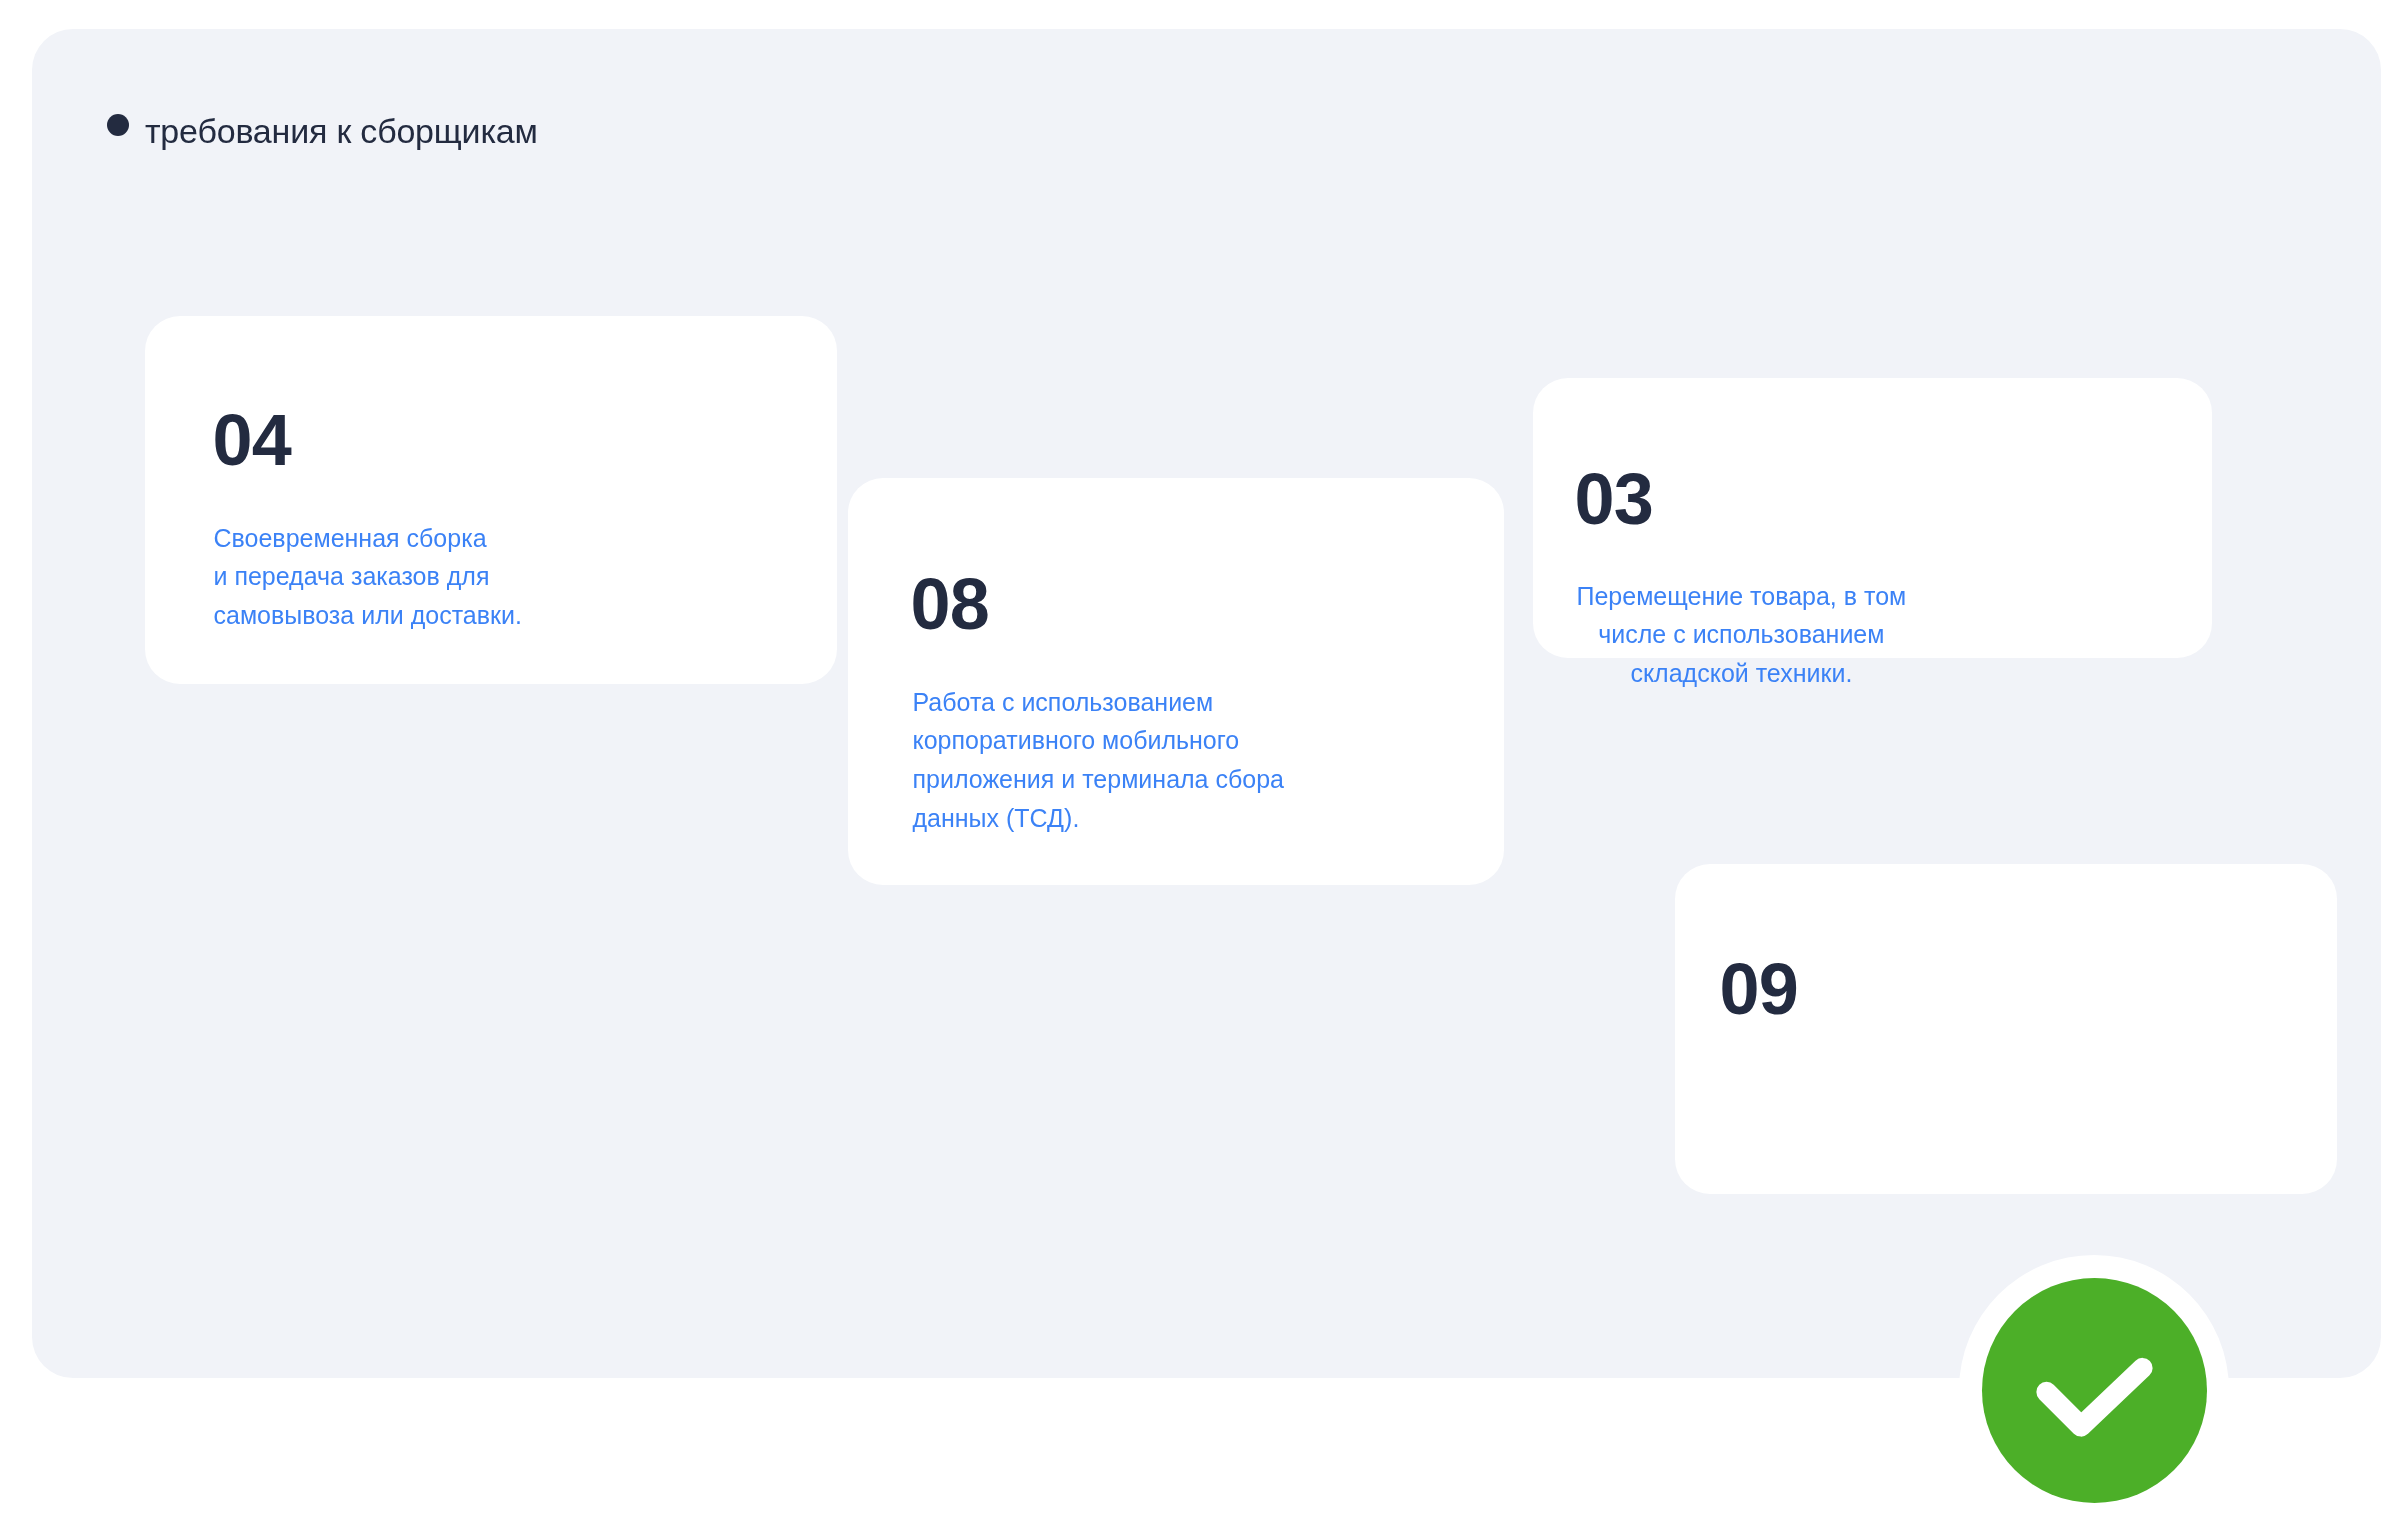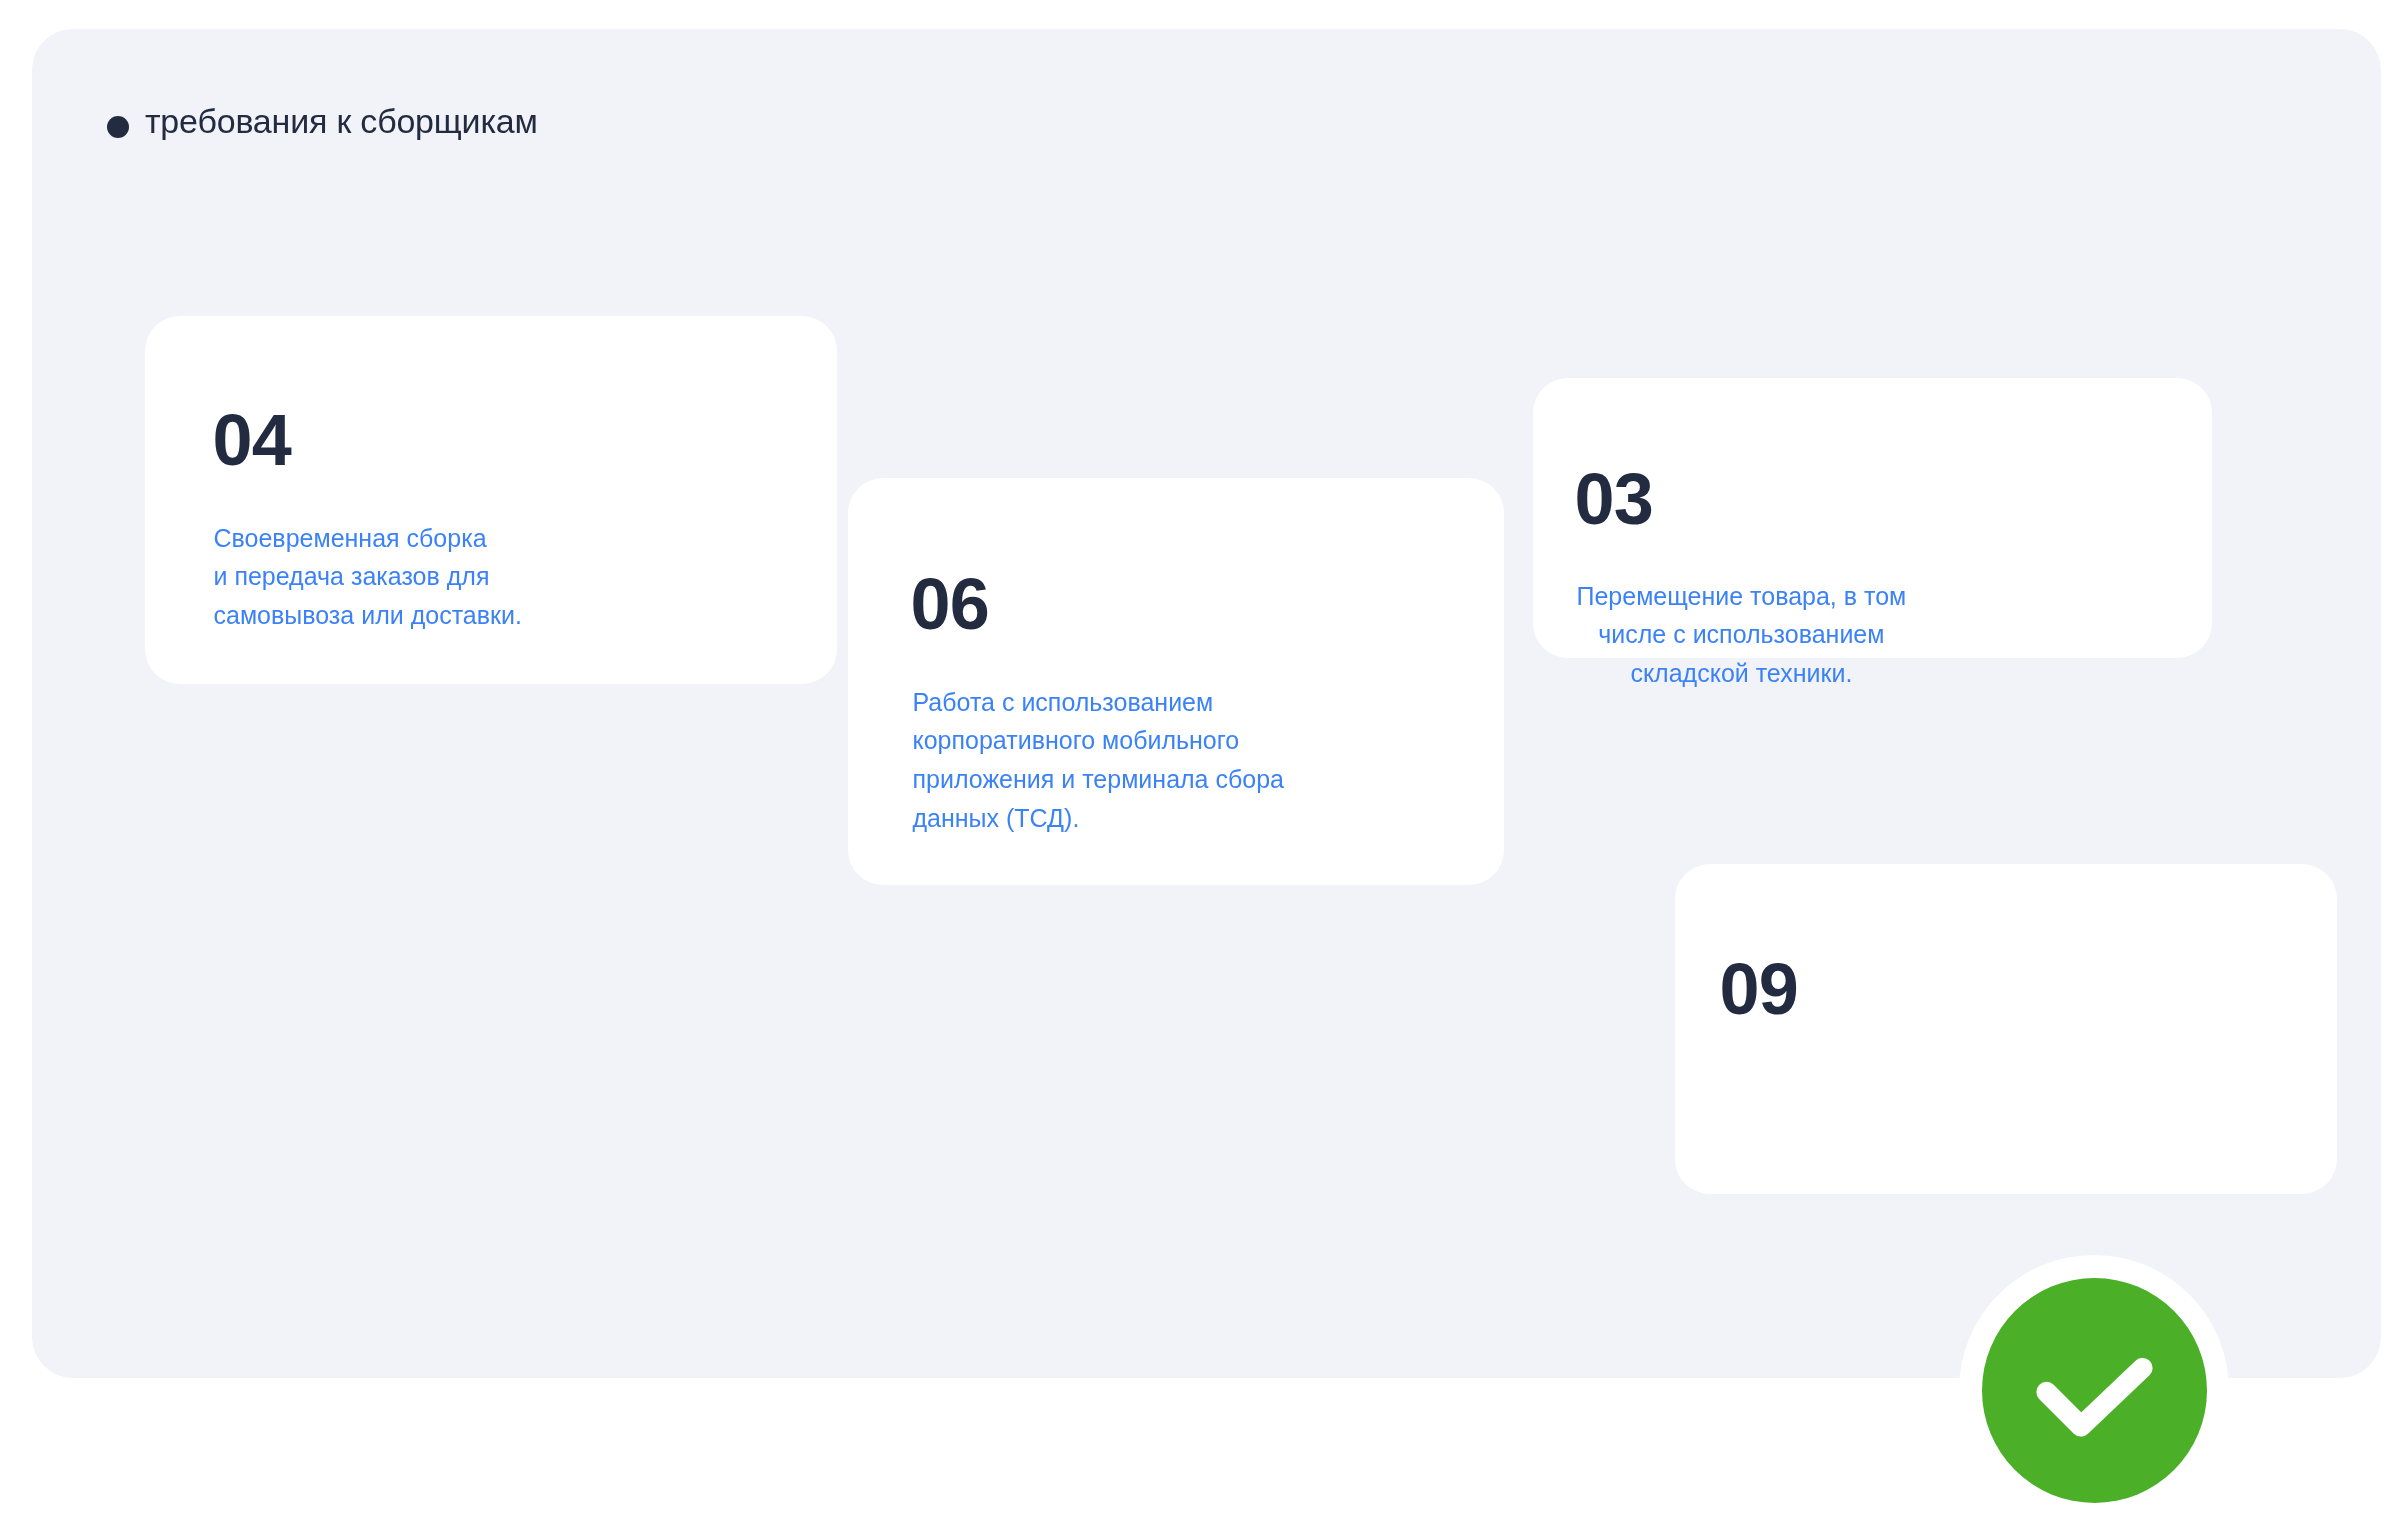--- a/index.html
+++ b/index.html
@@ -25,23 +25,23 @@
     width: 2349px;
     height: 1349px;
     background: #F1F3F8;
     border-radius: 41px;
   }
 
   
   #header {
     position: absolute;
     left: 75px;
-    top: 75px;
+    top: 85px;
     display: flex;
-    align-items: flex-end;
+    align-items: flex-start;
     gap: 16.5px;
   }
   #header .dot {
     width: 22px;
     height: 22px;
     border-radius: 50%;
     background: #232B40;
     flex: 0 0 auto;
     display: block;
   }
@@ -137,21 +137,21 @@
   </div>
 
   <div class="card" id="card-01">
     <div class="num">04</div>
     <div class="body">Своевременная сборка
 и передача заказов для
 самовывоза или доставки.</div>
   </div>
 
   <div class="card" id="card-02">
-    <div class="num">06</div>
+    <div class="num">08</div>
     <div class="body">Работа с использованием
 корпоративного мобильного
 приложения и терминала сбора
 данных (ТСД).</div>
   </div>
 
   <div class="card" id="card-03">
     <div class="num">03</div>
     <div class="body">Перемещение товара, в том
 числе с использованием

